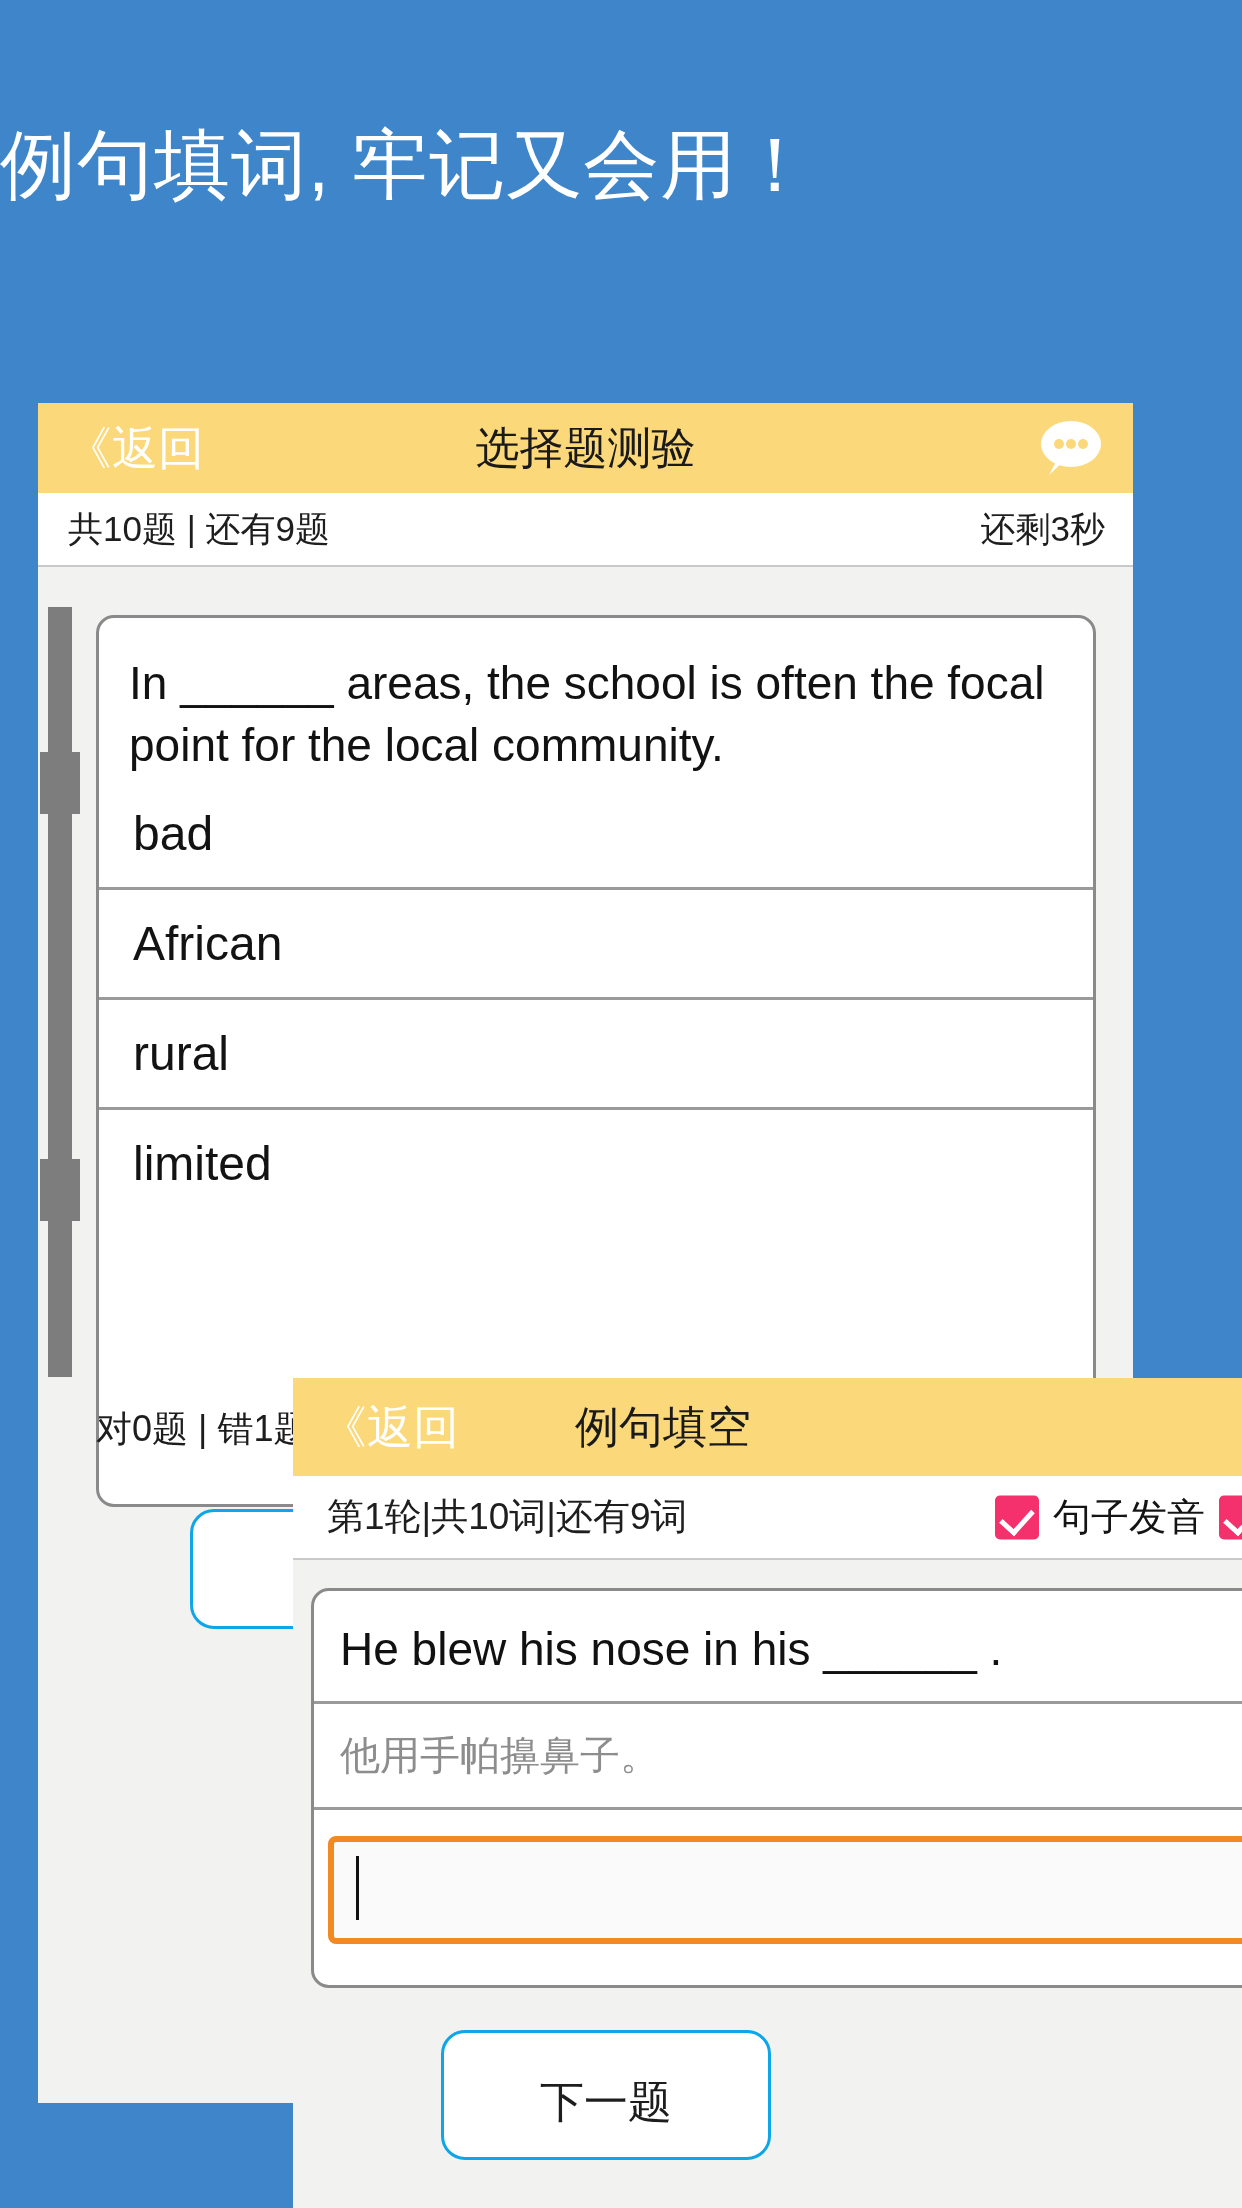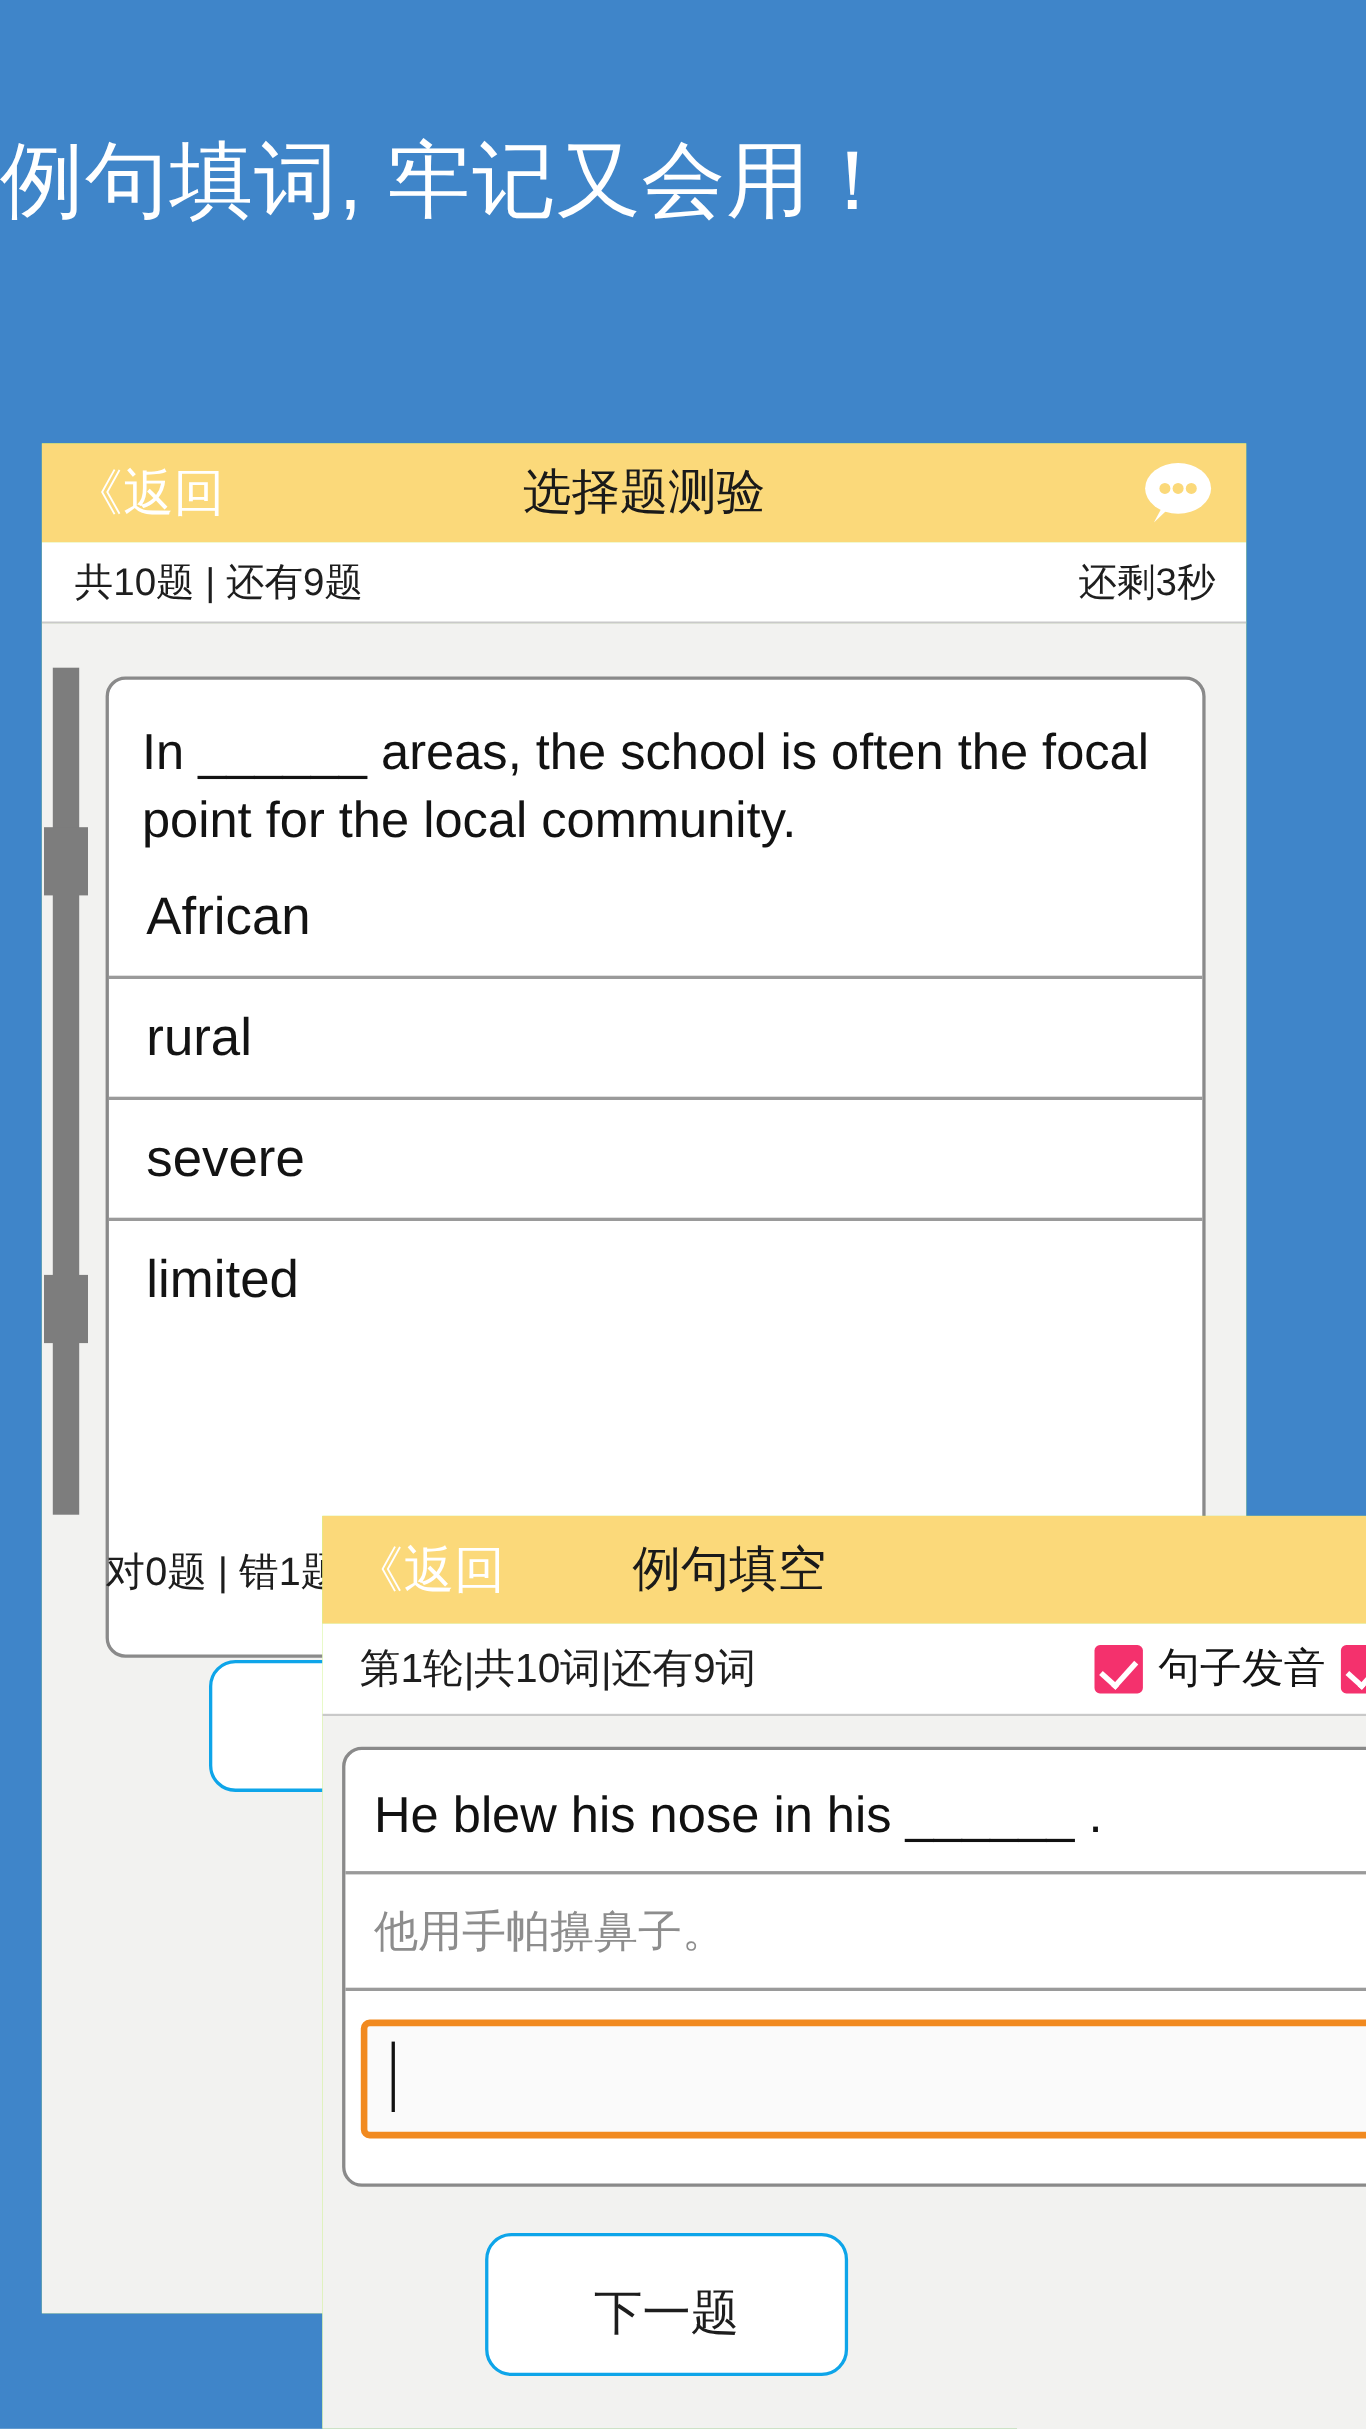--- a/index.html
+++ b/index.html
@@ -150,23 +150,23 @@
   </div>
 
   <div class="card-body" style="height:1538px;">
 
     <div class="scroll-track" style="top:40px;height:770px;"></div>
     <div class="scroll-bump" style="top:185px;"></div>
     <div class="scroll-bump" style="top:592px;"></div>
 
     <div class="panel" style="left:58px;top:48px;width:1000px;height:892px;">
       <div class="q-text">In ______ areas, the school is often the focal point for the local community.</div>
+      <div class="opt">bad</div>
       <div class="opt">African</div>
       <div class="opt">rural</div>
-      <div class="opt">severe</div>
       <div class="opt last">limited</div>
     </div>
 
     <div class="footer-stat" style="left:58px;top:838px;">对0题 | 错1题</div>
 
     <div class="round-btn" style="left:152px;top:942px;width:310px;height:120px;">
       <div class="round-btn-label"></div>
     </div>
   </div>
 </div>

